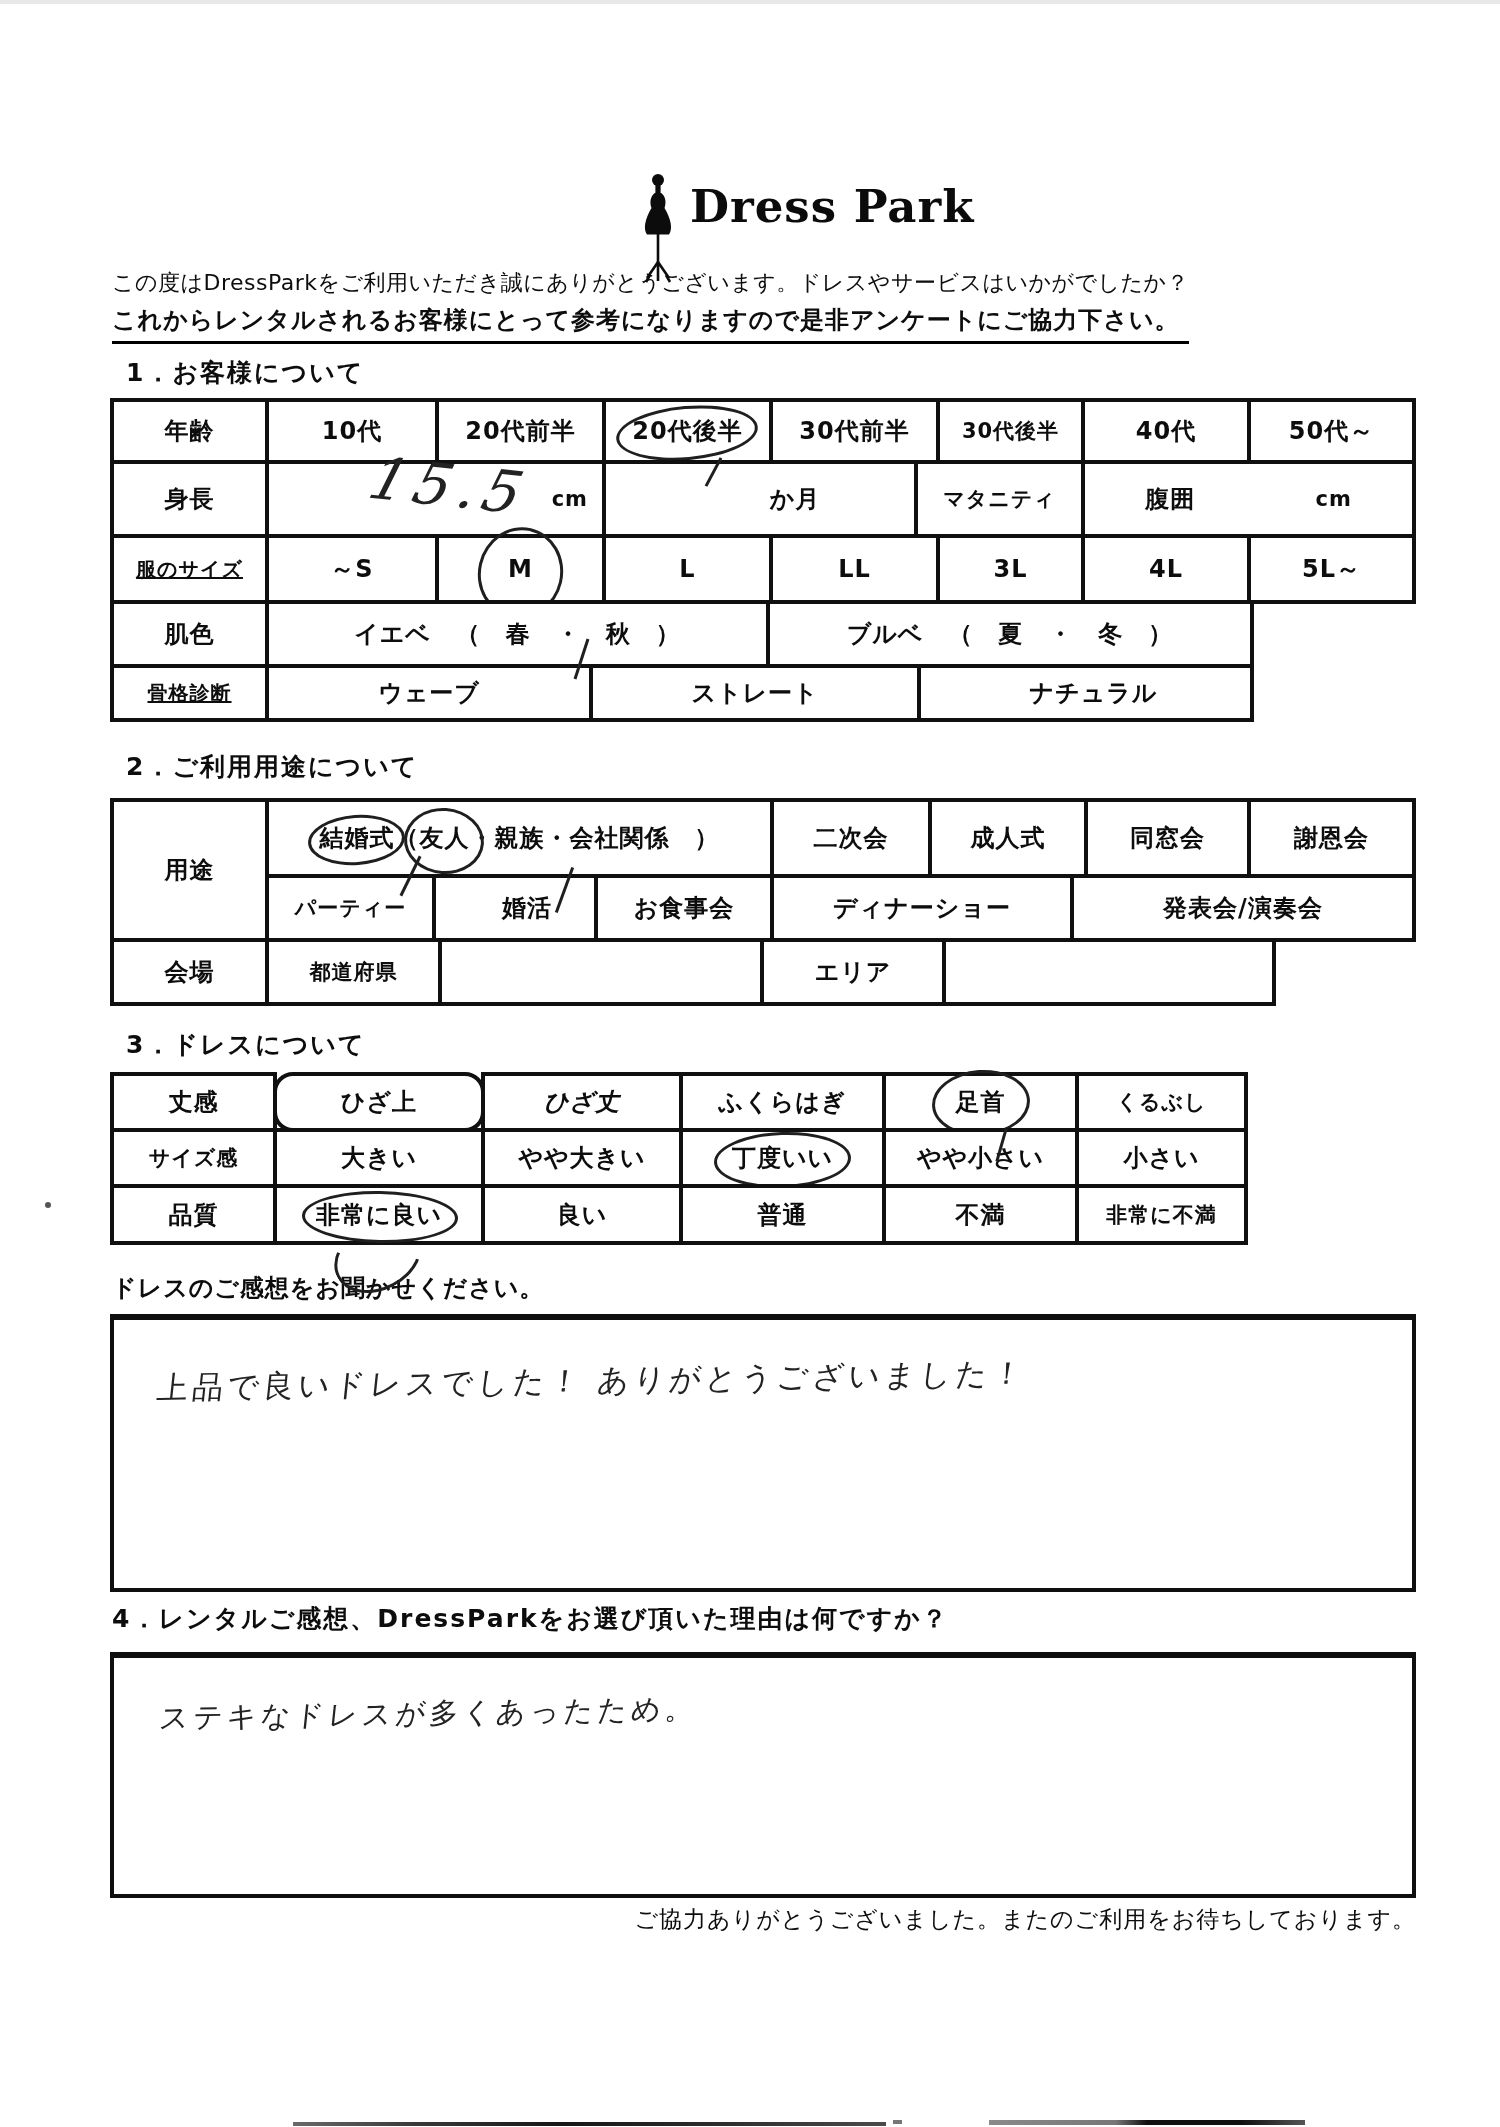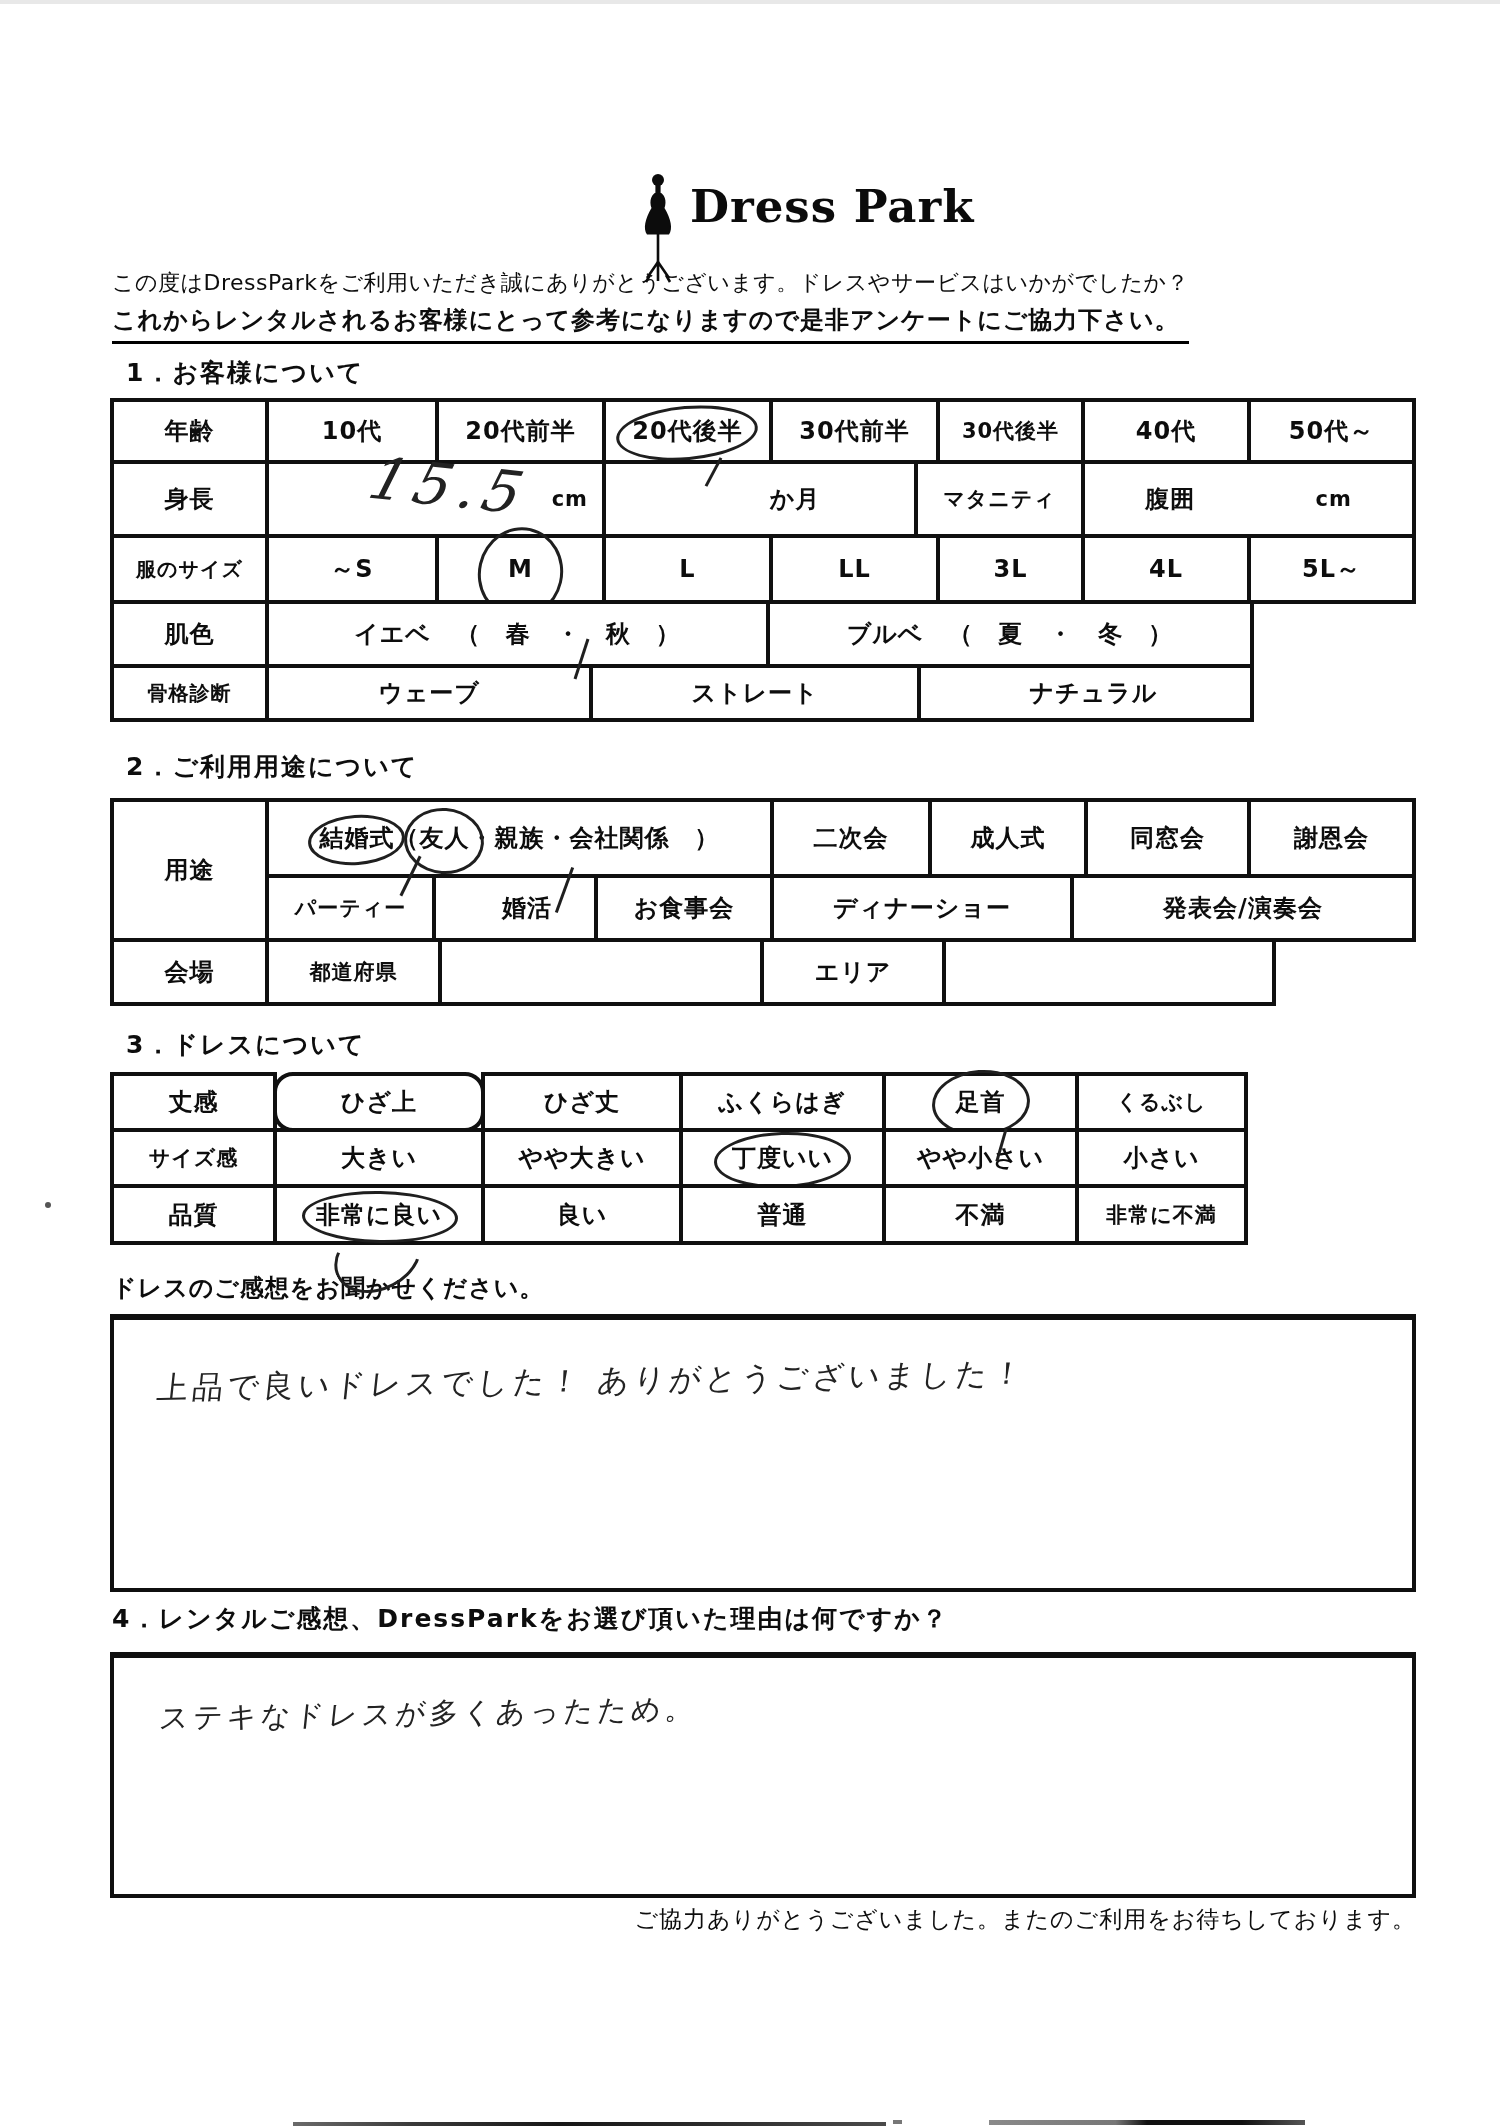--- a/index.html
+++ b/index.html
@@ -8,21 +8,21 @@
   .abs{position:absolute;}
   
   .trow{display:flex;}
   .cell{box-sizing:border-box;border:4px solid #101010;display:flex;align-items:center;
         justify-content:center;font-weight:bold;font-size:24px;letter-spacing:1px;background:#fff;
         position:relative;white-space:nowrap;}
   .cell + .cell{margin-left:-4px;}
   .stack{margin-left:-4px;}
   .mt{margin-top:-4px;}
   .small{font-size:21px;}
-  .tiny{font-size:20px;}
+  .tiny{font-size:20px;text-decoration:underline;}
   
   .circled{position:relative;display:inline-block;}
   .circled::after{content:"";position:absolute;border:3px solid #1f1f1f;border-radius:50%;
         left:-16px;right:-16px;top:-9px;bottom:-13px;transform:rotate(-5deg);pointer-events:none;}
   .c-tall::after{left:-30px;right:-30px;top:-28px;bottom:-36px;transform:rotate(13deg);}
   .c-wed::after{left:-12px;right:-10px;top:-7px;bottom:-11px;transform:rotate(-4deg);}
   .c-friend::after{left:-16px;right:-14px;top:-14px;bottom:-20px;transform:rotate(4deg);}
   .c-ankle::after{left:-24px;right:-24px;top:-16px;bottom:-18px;transform:rotate(-4deg);}
   .c-fit::after{left:-18px;right:-18px;top:-10px;bottom:-14px;transform:rotate(-2deg);}
   .c-qual::after{left:-14px;right:-16px;top:-8px;bottom:-12px;transform:rotate(1deg);}
@@ -227,21 +227,21 @@
   <div class="abs title" style="left:126px;top:1024px;">3．ドレスについて</div>
 
   <div class="abs" style="left:110px;top:1068px;">
     <div class="trow">
       <div class="cell" style="width:167px;height:60px;">
           <span>丈感</span>
         </div>
       <div class="cell" style="width:212px;height:60px;border-radius:20px;">
           <span>ひざ上</span>
         </div>
-      <div class="cell" style="width:202px;height:60px;">
+      <div class="cell" style="width:202px;height:60px;font-style:italic;">
           <span>ひざ丈</span>
         </div>
       <div class="cell" style="width:207px;height:60px;">
           <span>ふくらはぎ</span>
         </div>
       <div class="cell" style="width:197px;height:60px;">
           <span class="circled c-ankle">足首</span>
         </div>
       <div class="cell" style="width:173px;height:60px;">
           <span class="small">くるぶし</span>

